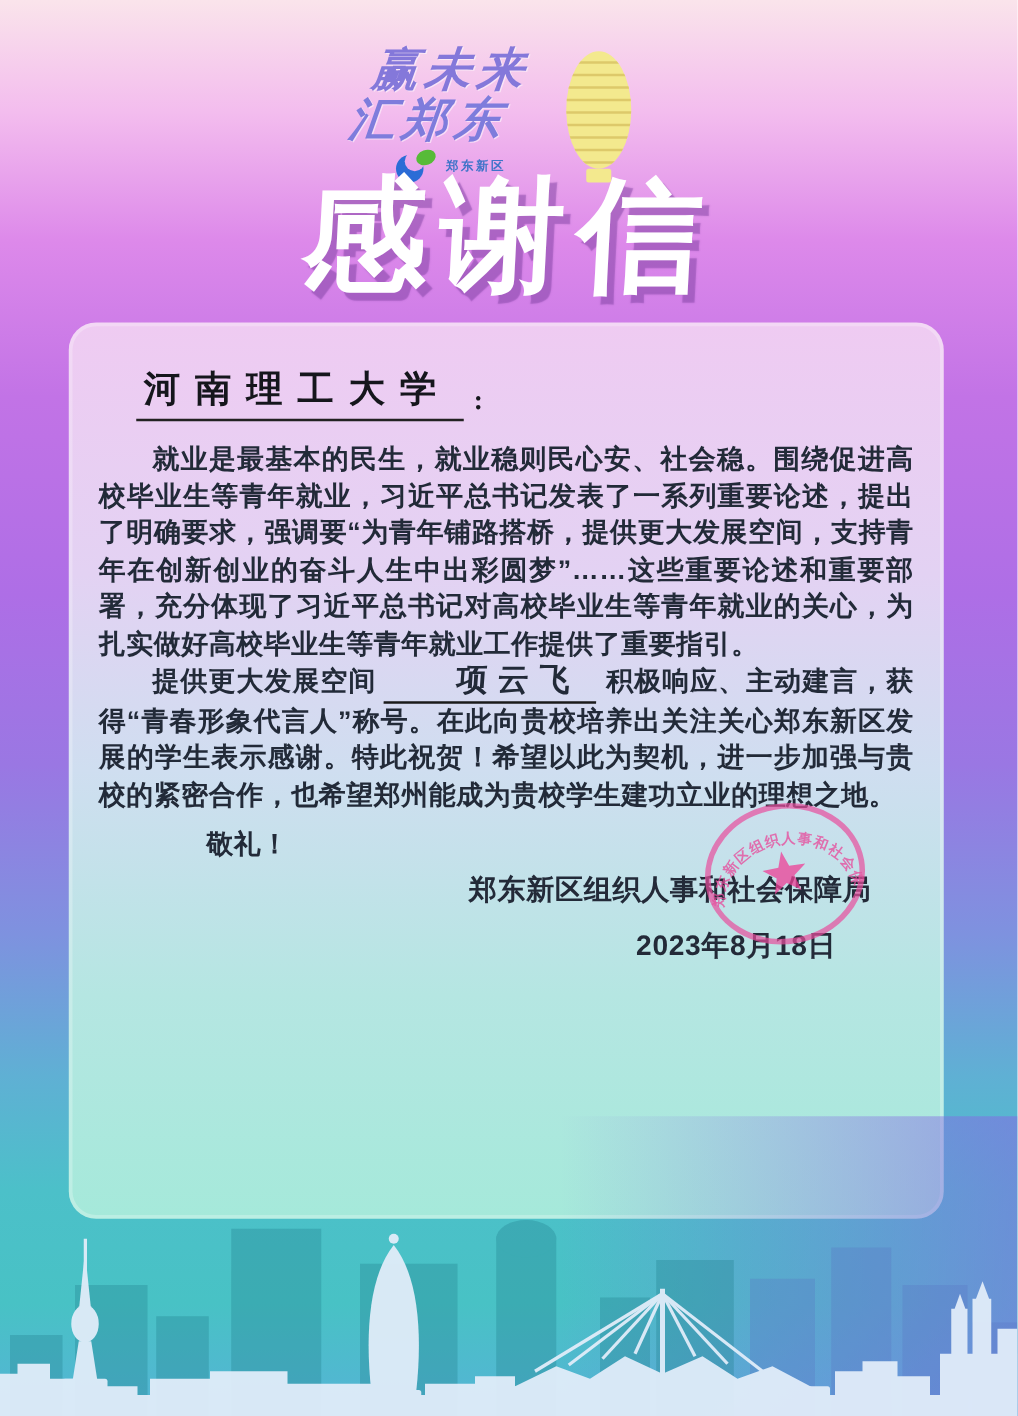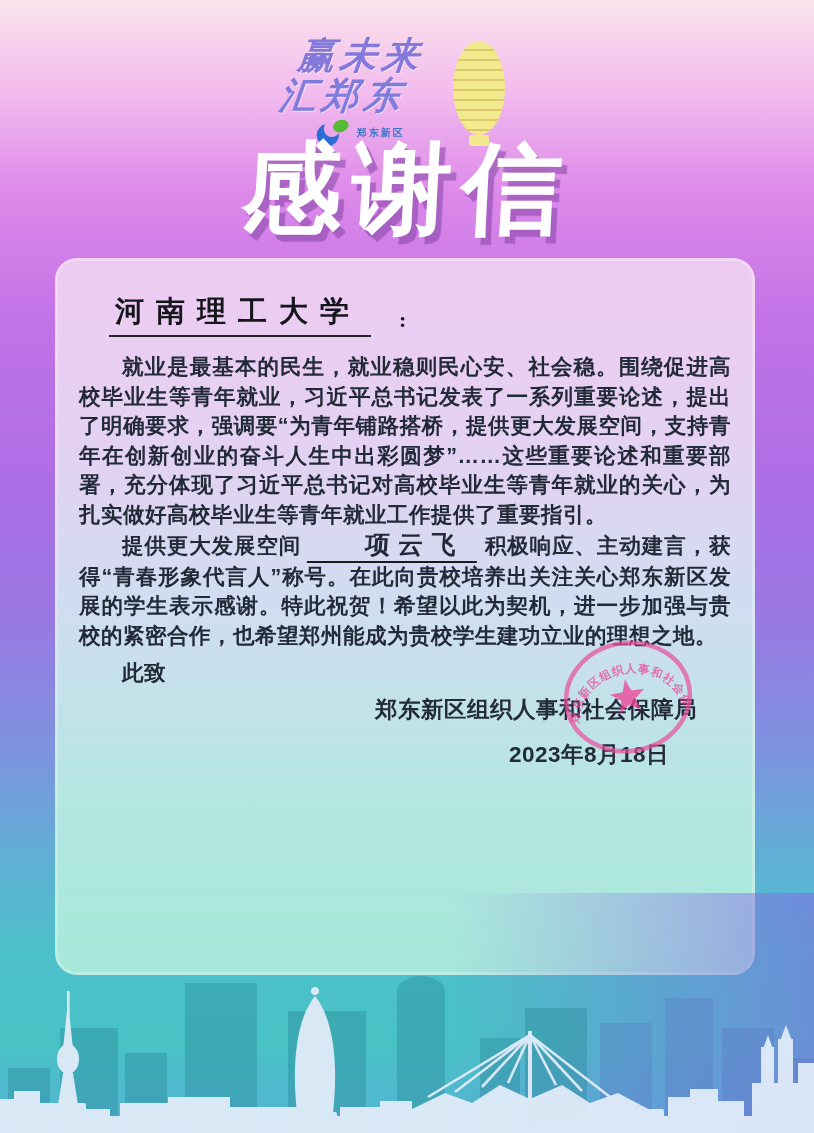--- a/index.html
+++ b/index.html
@@ -27,21 +27,21 @@
   .page-title{position:absolute;top:132px;left:0;width:100%;text-align:center;
     font-size:100px;font-weight:900;color:#ffffff;letter-spacing:10px;line-height:112px;
     transform:skewX(-3deg);
     text-shadow:6px 7px 1px rgba(122,60,158,0.5);}
 
   
   .card{position:absolute;left:55px;top:258px;width:700px;height:717px;
     border-radius:22px;box-sizing:border-box;padding:34px 24px 0 24px;
     background:linear-gradient(180deg,#efcbf2 0%,#e3d2f3 28%,#cfdef0 50%,#b5e6e2 75%,#a5e9da 100%);
     box-shadow:0 0 0 3px rgba(255,255,255,0.25) inset;}
-  .salutation{margin-left:30px;display:flex;align-items:flex-end;gap:28px;
+  .salutation{margin-left:30px;display:flex;align-items:flex-end;gap:8px;
     font-family:"Liberation Serif","DejaVu Serif",serif;}
   .recipient{font-size:29px;font-weight:bold;color:#15161c;letter-spacing:12px;
     border-bottom:2.5px solid #222;padding:0 10px 3px 6px;}
   .colon{font-size:22px;font-weight:bold;color:#15161c;padding-bottom:4px;}
 
   .letter-body{margin-top:16px;color:#222a38;font-weight:bold;
     font-size:21.5px;line-height:29.5px;letter-spacing:0.5px;text-align:justify;}
   .para{margin:0;text-indent:2em;}
   .student-name{font-family:"Liberation Serif","DejaVu Serif",serif;
     font-weight:bold;font-size:25px;letter-spacing:8px;
@@ -108,21 +108,21 @@
 
   <div class="card">
     <div class="salutation">
       <span class="recipient">河南理工大学</span>
       <span class="colon">:</span>
     </div>
 
     <div class="letter-body">
       <p class="para">就业是最基本的民生，就业稳则民心安、社会稳。围绕促进高校毕业生等青年就业，习近平总书记发表了一系列重要论述，提出了明确要求，强调要“为青年铺路搭桥，提供更大发展空间，支持青年在创新创业的奋斗人生中出彩圆梦”……这些重要论述和重要部署，充分体现了习近平总书记对高校毕业生等青年就业的关心，为扎实做好高校毕业生等青年就业工作提供了重要指引。</p>
       <p class="para"><span>提供更大发展空间 </span><span class="student-name">项云飞</span><span> 积极响应、主动建言，获得“青春形象代言人”称号。在此向贵校培养出关注关心郑东新区发展的学生表示感谢。特此祝贺！希望以此为契机，进一步加强与贵校的紧密合作，也希望郑州能成为贵校学生建功立业的理想之地。</span></p>
-      <p class="closing-1">此致</p>
+      <p class="closing-2">敬礼！</p>
 
       <div class="sig-block">
         <div class="signature">郑东新区组织人事和社会保障局</div>
         <div class="sig-date">2023年8月18日</div>
         <svg class="seal" viewBox="0 0 150 128">
           <defs>
             <path id="sealArc" d="M 22 86 A 53 46 0 1 1 128 86"></path>
           </defs>
           <ellipse cx="75" cy="64" rx="62" ry="54" fill="none" stroke="#e84f9e" stroke-width="4.5" opacity="0.8"></ellipse>
           <text font-size="11.5" font-weight="bold" fill="#e8489a" opacity="0.85" letter-spacing="1">

